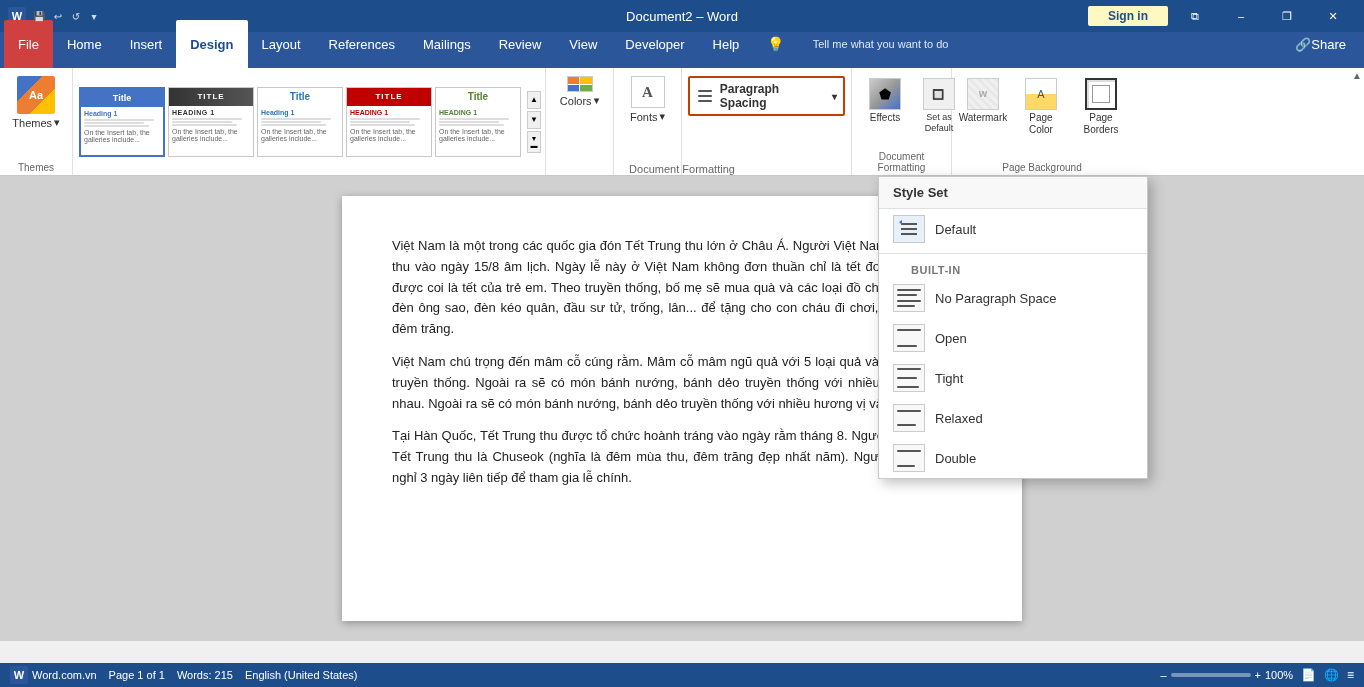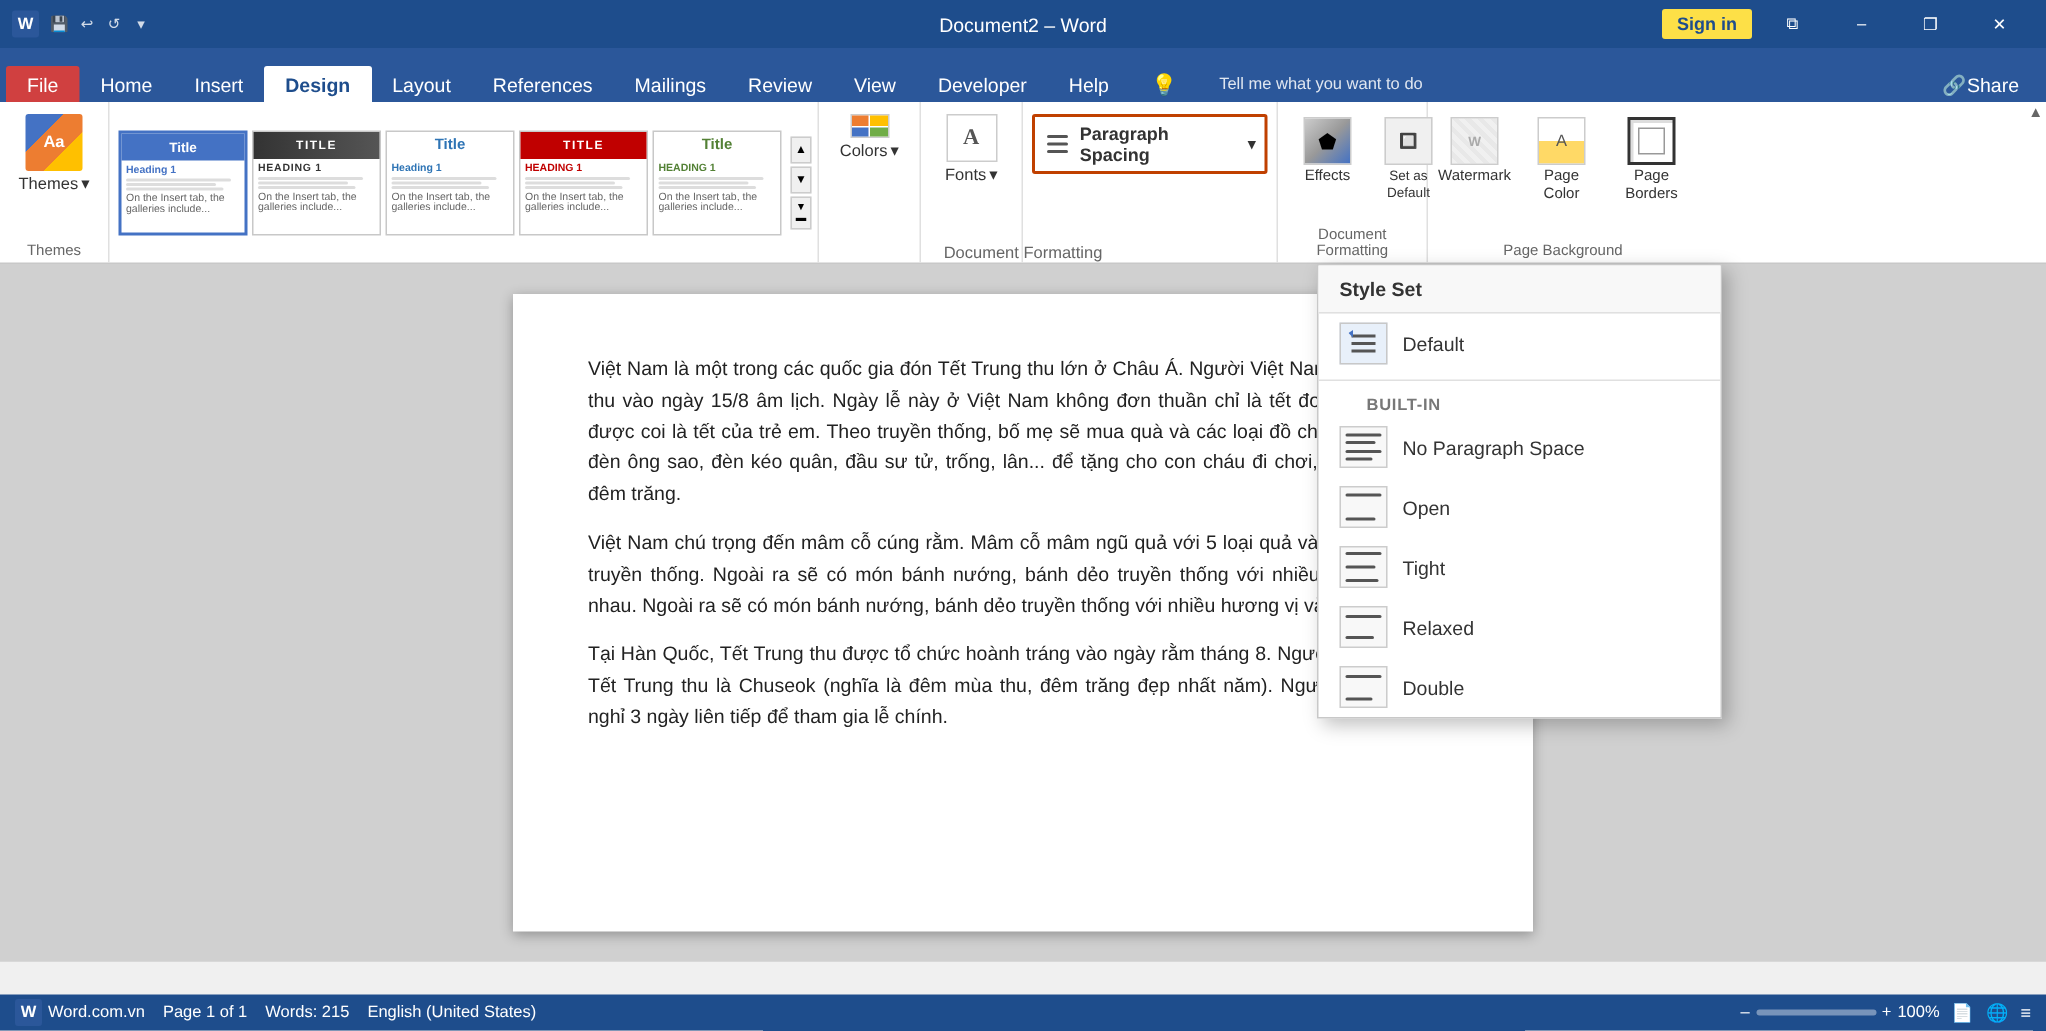--- a/index.html
+++ b/index.html
@@ -15,42 +15,42 @@
       padding: 0 8px;
       color: white;
     }
     .title-bar-left { display: flex; align-items: center; gap: 6px; }
     .title-bar-center { position: absolute; left: 50%; transform: translateX(-50%); color: white; font-size: 13px; }
     .title-bar-right { display: flex; align-items: center; gap: 4px; }
     .title-icon { width: 18px; height: 18px; background: #2b579a; border-radius: 2px; display: flex; align-items: center; justify-content: center; font-size: 11px; color: white; font-weight: bold; }
     .title-btn { width: 16px; height: 16px; cursor: pointer; display: flex; align-items: center; justify-content: center; font-size: 10px; color: white; opacity: 0.8; }
     .undo-redo { display: flex; align-items: center; gap: 2px; }
     .sign-in-btn {
-      background: #fde047;
+      background: #fef9c3;
       color: #1e4d8c;
       border: none;
-      padding: 3px 10px;
+      padding: 3px 20px;
       font-size: 12px;
       border-radius: 2px;
       cursor: pointer;
       font-weight: 600;
     }
     .window-controls { display: flex; gap: 0; }
     .win-ctrl { width: 46px; height: 32px; display: flex; align-items: center; justify-content: center; font-size: 11px; color: white; cursor: pointer; }
 
     
     .ribbon { background: #2b579a; }
     .ribbon-tabs { display: flex; align-items: flex-end; height: 36px; padding: 0 4px; }
     .ribbon-tab {
       padding: 2px 14px;
       font-size: 13px;
       color: white;
       cursor: pointer;
       border-radius: 2px 2px 0 0;
-      height: 24px;
+      height: 48px;
       display: flex;
       align-items: center;
     }
     .ribbon-tab.active {
       background: white;
       color: #1e4d8c;
       font-weight: 600;
     }
     .ribbon-tab.file { background: #d04040; color: white; }
 

